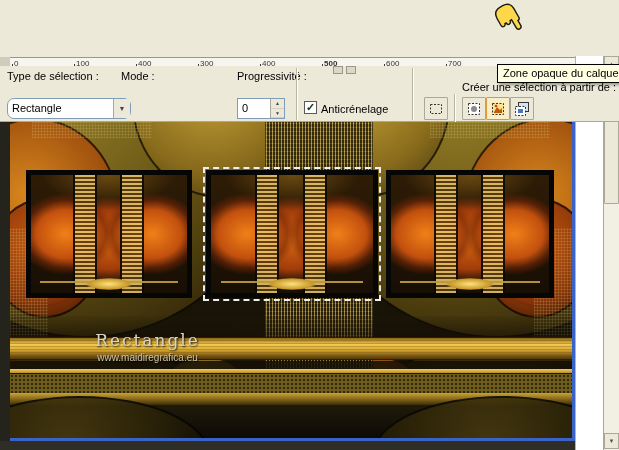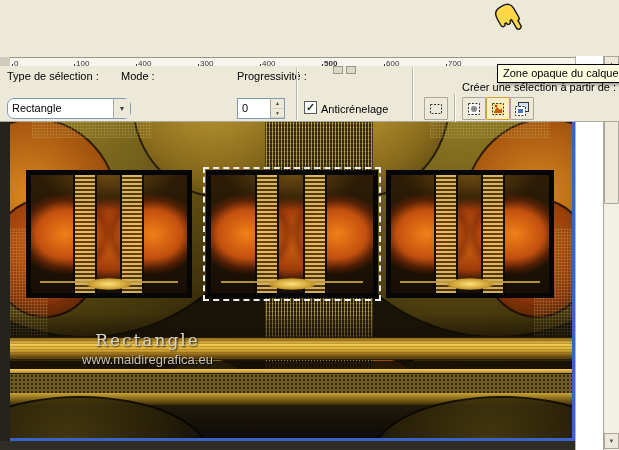--- a/index.html
+++ b/index.html
@@ -92,21 +92,21 @@
   .art-frame.selected { outline:2px dashed #eeeeee; outline-offset:1px; }
   .fr-pillar { position:absolute; top:0; bottom:0; width:24px; opacity:.92;
     border-left:2px solid #0a0a0a; border-right:2px solid #0a0a0a;
     background:repeating-linear-gradient(180deg, rgba(235,200,110,.95) 0 2px, rgba(90,60,14,.95) 2px 4px); }
   .fr-line { position:absolute; left:6%; right:6%; bottom:10px; height:2px; background:#d9b24a; opacity:.8; }
   .fr-glow { position:absolute; left:35%; right:35%; bottom:3px; height:12px; border-radius:50%;
     background:radial-gradient(#ffe27a, #c89a2e 60%, transparent 75%); }
 
   .watermark { position:absolute; left:50px; top:252px; width:175px; text-align:center; z-index:6; }
   .wm-title { font-family:"DejaVu Serif", serif; font-size:17px; letter-spacing:2px; color:#d8d4c8; text-shadow:1px 1px 2px rgba(0,0,0,.85); }
-  .wm-url { font-size:13px; color:#c6c2b2; text-shadow:1px 1px 1px rgba(0,0,0,.85); margin-top:2px; }
+  .wm-url { font-size:10px; color:#c6c2b2; text-shadow:1px 1px 1px rgba(0,0,0,.85); margin-top:2px; }
 </style>
 </head>
 <body>
 
 <div class="toolbar">
   <span class="tlabel" style="left:7px; top:4px;">Type de sélection :</span>
   <span class="tlabel" style="left:121px; top:4px;">Mode :</span>
   <span class="tlabel" style="left:237px; top:4px;">Progressivité :</span>
   <span class="tlabel" style="left:462px; top:15px;">Créer une sélection à partir de :</span>
 

